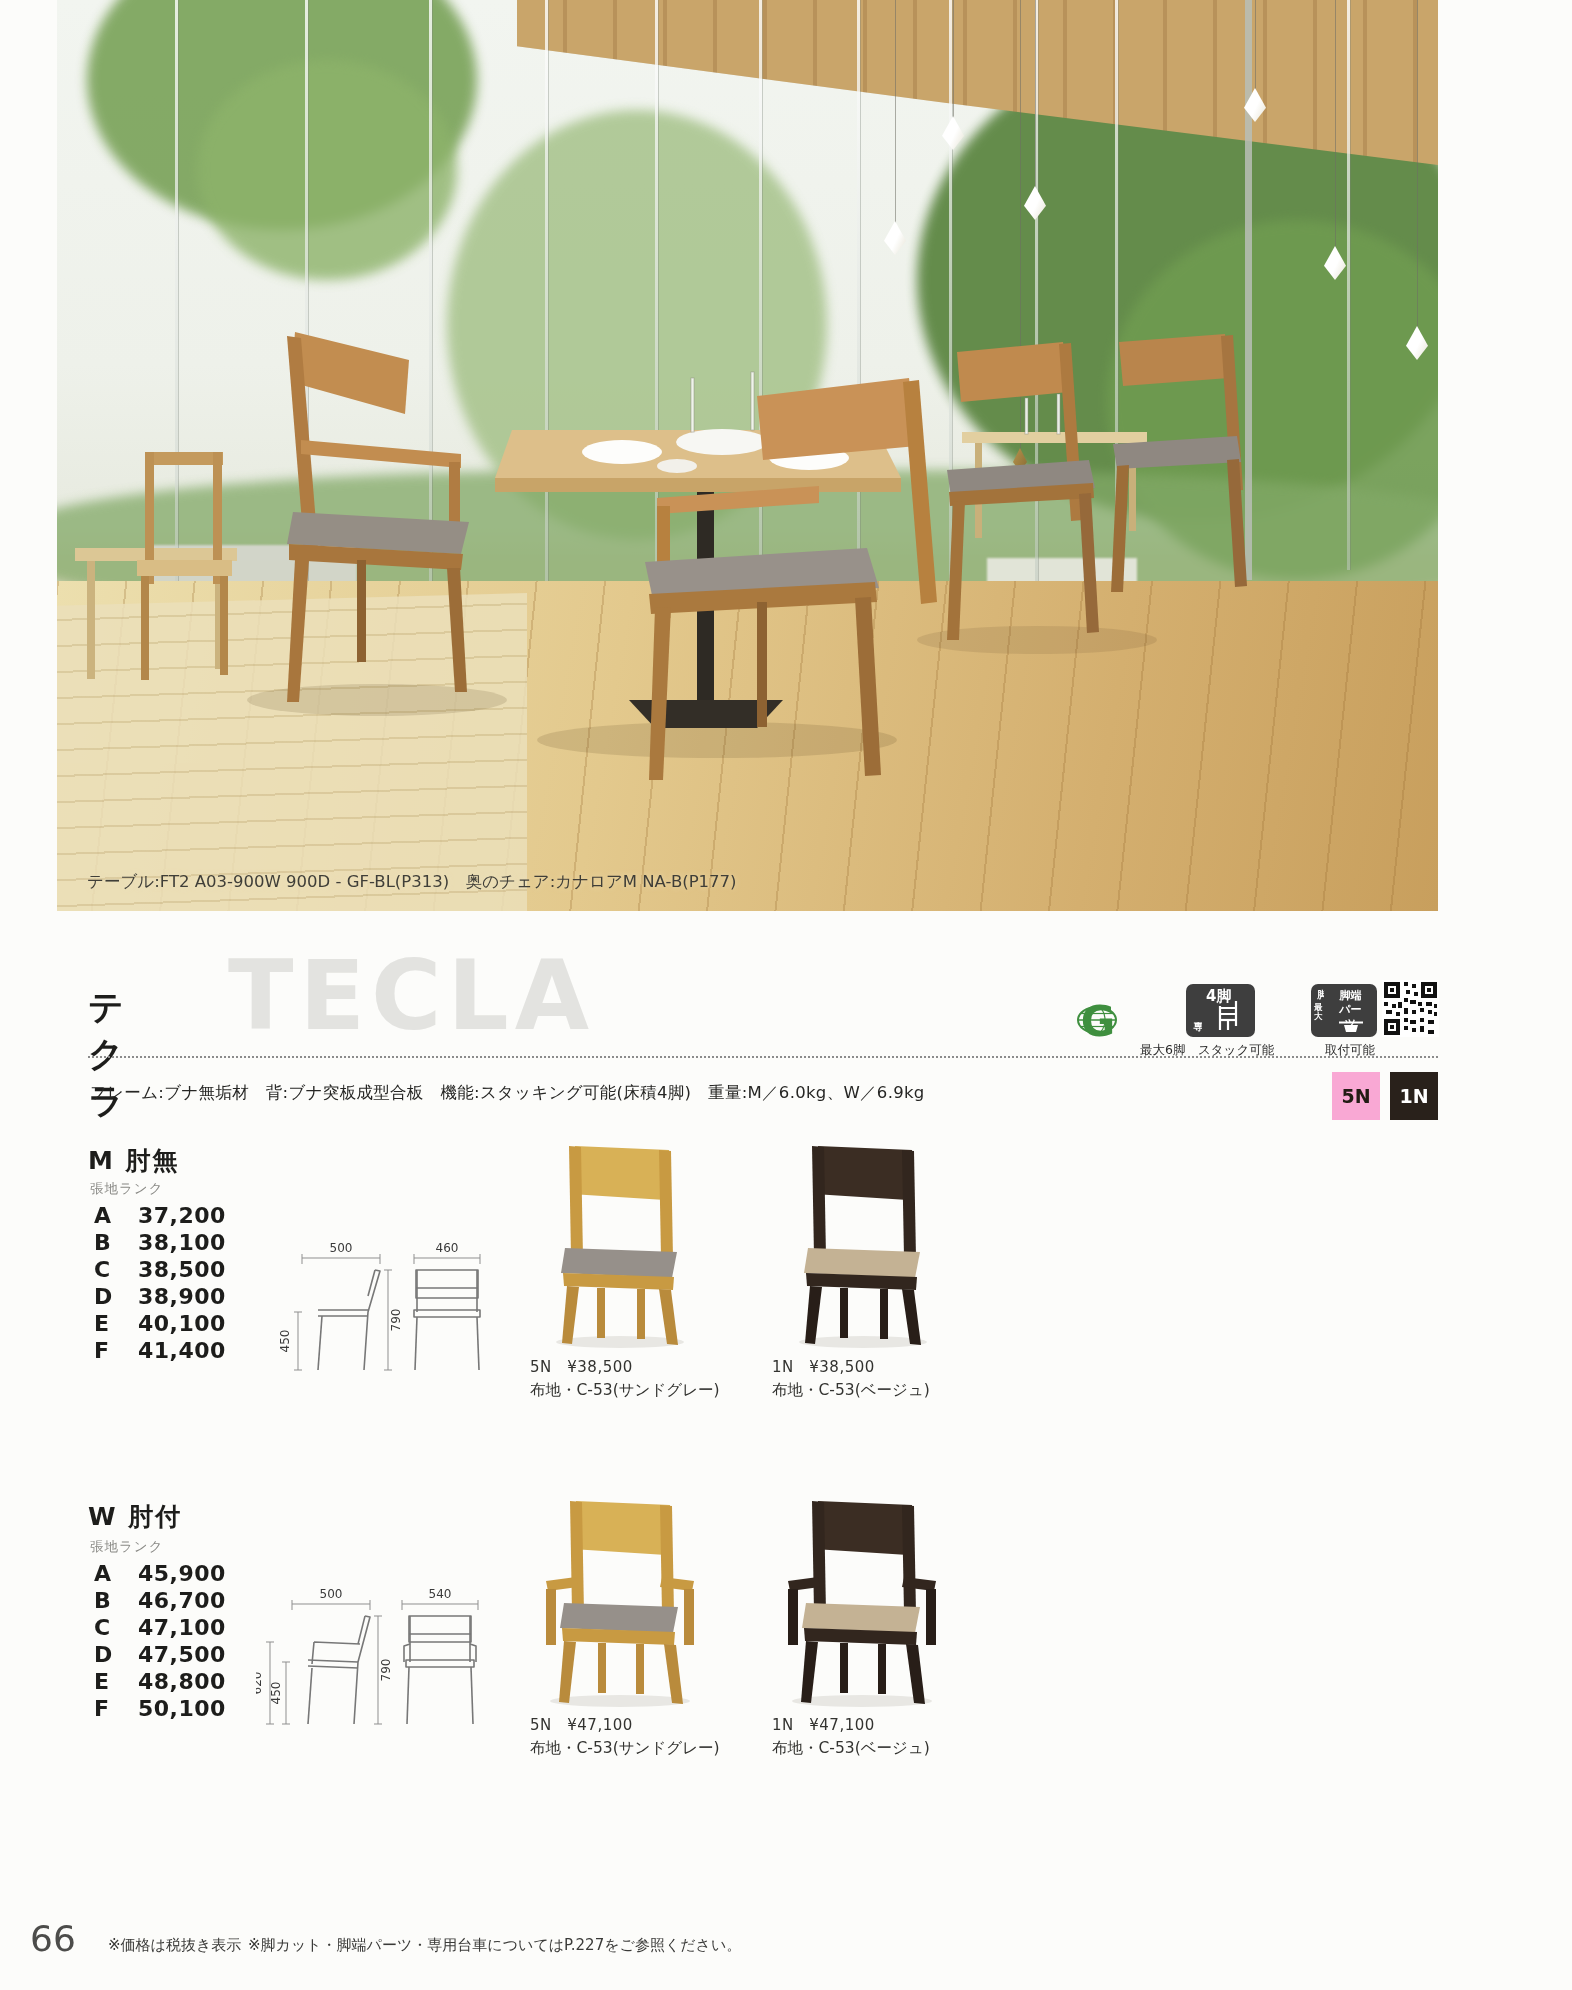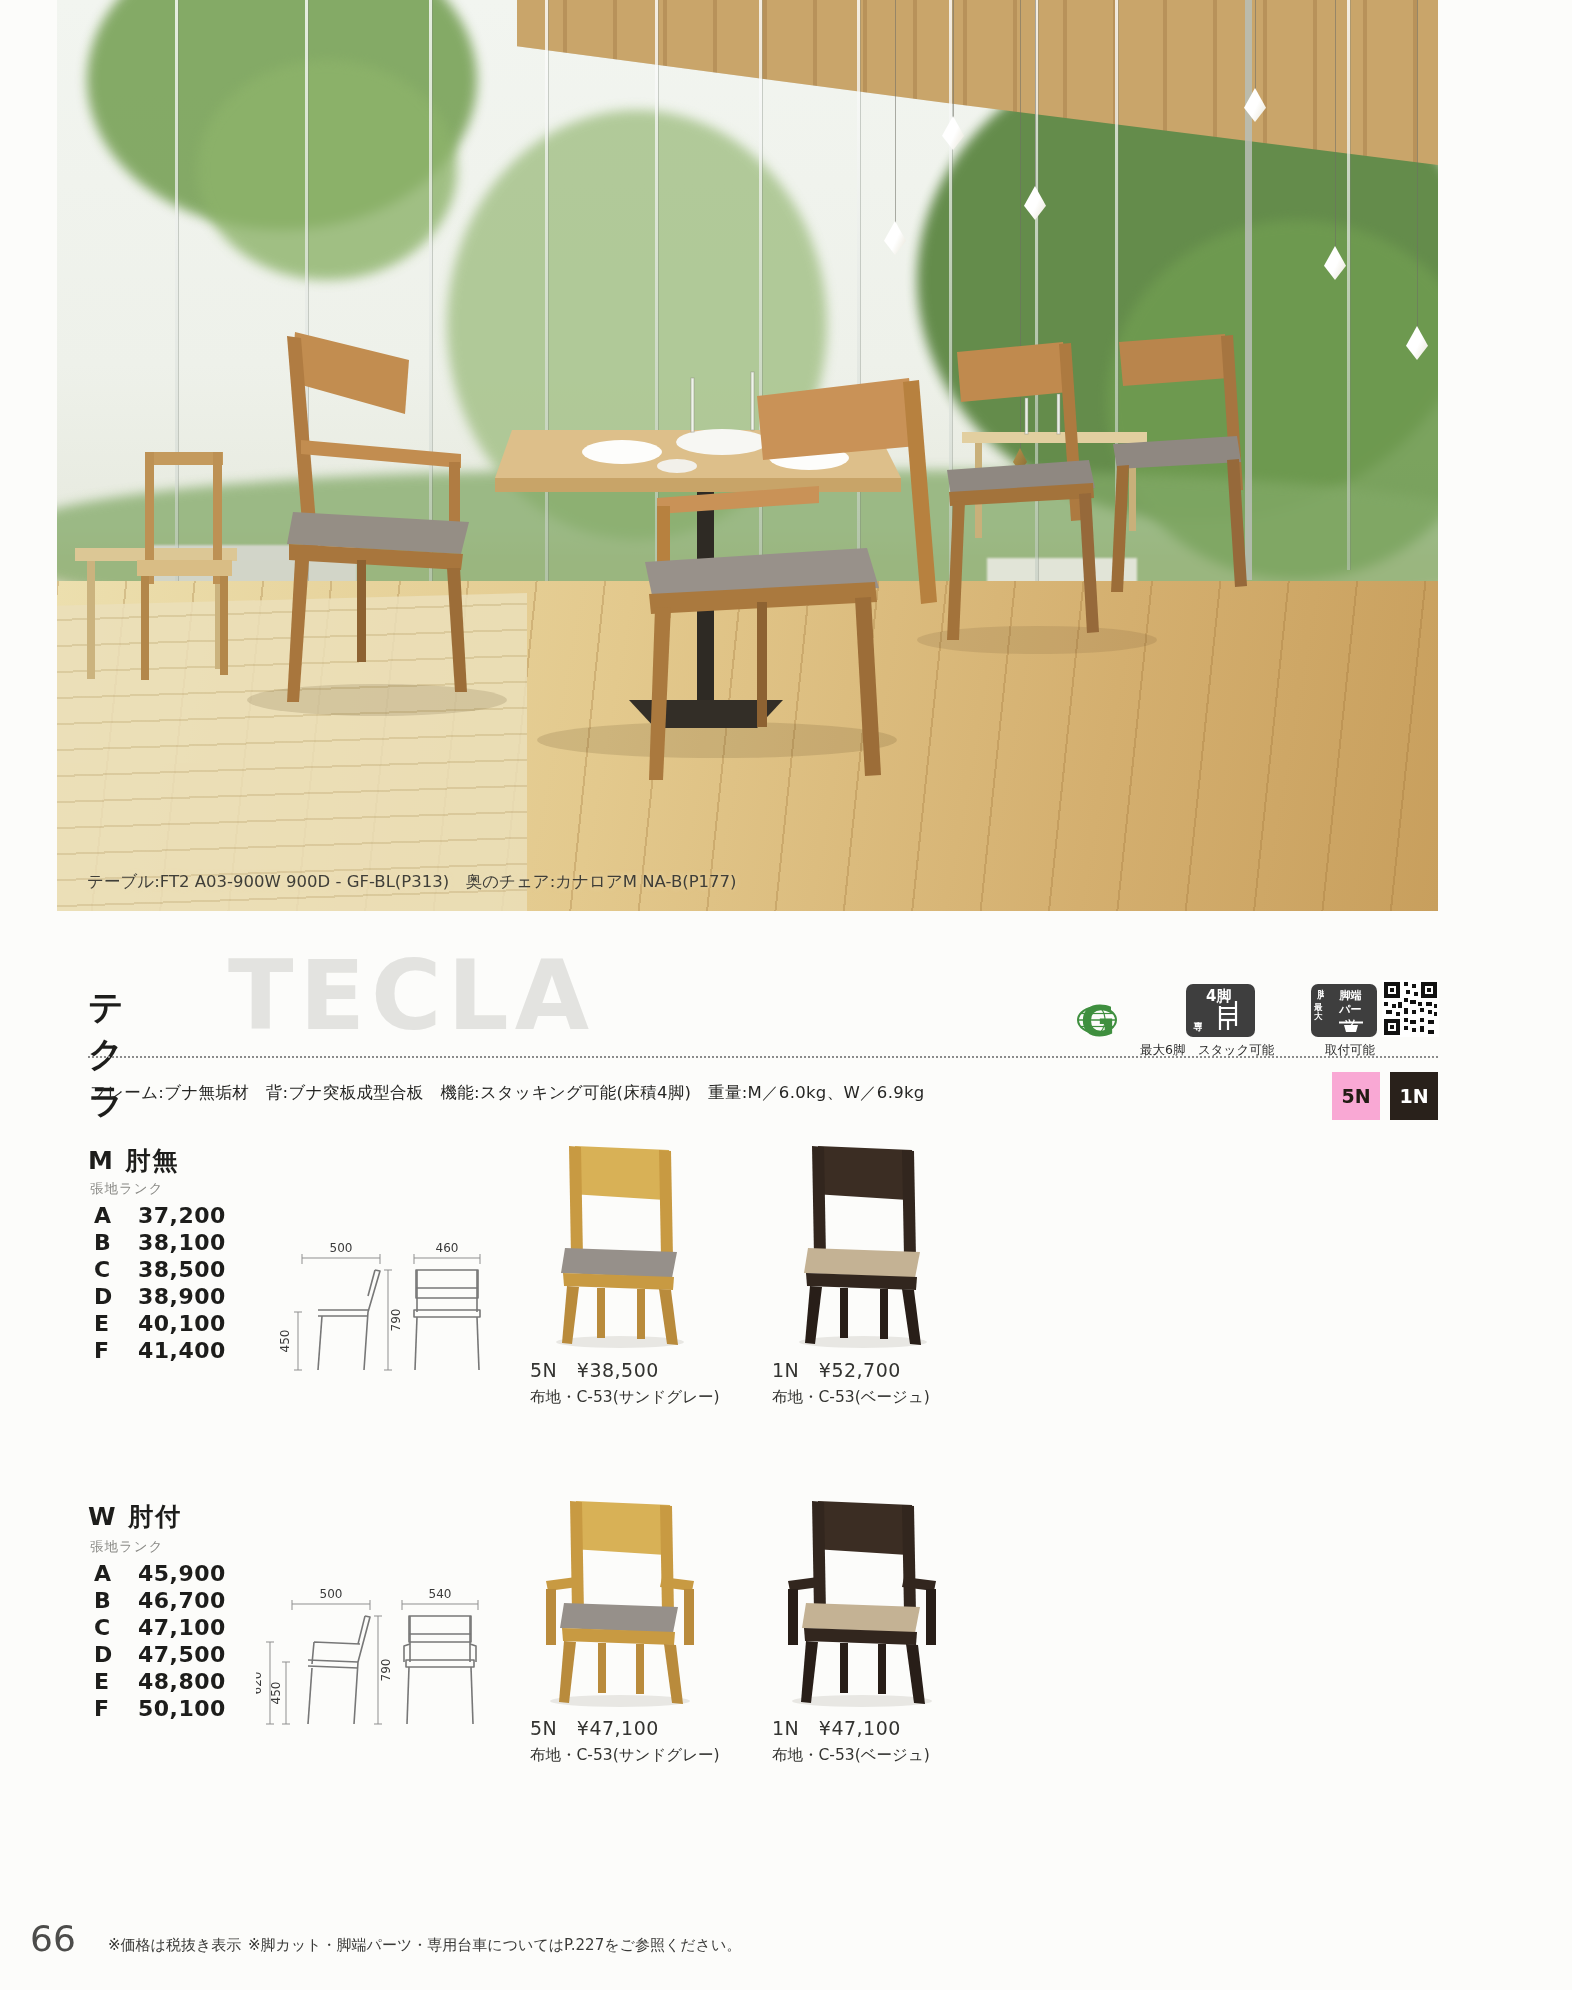--- a/index.html
+++ b/index.html
@@ -60,21 +60,21 @@
   .sec-heading { position:absolute; left:88px; font-size:25px; font-weight:bold; color:#1d1d1b; letter-spacing:2px; }
   .rank-label { position:absolute; left:90px; font-size:13.5px; color:#8a8a86; letter-spacing:1px; }
   .price-list { position:absolute; left:94px; width:140px; }
   .price-row { display:flex; height:27px; align-items:center; }
   .price-rank { width:44px; font-size:22px; font-weight:bold; color:#1d1d1b; }
   .price-val { font-size:22px; font-weight:bold; color:#1d1d1b; letter-spacing:.5px; }
   .dims-svg text { font-size:12px; fill:#3a3a3a; font-family:"DejaVu Sans",sans-serif; }
   .dims-svg .ln { stroke:#8f8f8f; stroke-width:1; fill:none; }
   .dims-svg .ch { stroke:#777; stroke-width:1.6; fill:none; stroke-linejoin:round; }
   .variant-caption { position:absolute; color:#333330; }
-  .variant-caption .l1 { font-size:19px; letter-spacing:.5px; }
+  .variant-caption .l1 { font-size:15px; letter-spacing:.5px; }
   .variant-caption .l2 { font-size:15.5px; margin-top:3px; }
 
   
   .c5n-a{fill:#d8b156;} .c5n-b{fill:#c89a42;} .c5n-c{fill:#b98b3c;} .c5n-cush{fill:#96908a;}
   .c1n-a{fill:#3b2d23;} .c1n-b{fill:#32261e;} .c1n-c{fill:#281e18;} .c1n-cush{fill:#c4b294;}
   .chair-shadow{fill:rgba(60,45,25,.10);}
 
   
   .page-num { position:absolute; left:30px; top:1918px; font-size:36px; color:#4c4c4a; }
   .foot-note { position:absolute; top:1936px; font-size:15px; color:#3a3a38; }
@@ -411,21 +411,21 @@
     <polygon class="c1n-c" points="114,151 126,152 133,207 122,206"></polygon>
     <rect class="c1n-c" x="52" y="150" width="8" height="50"></rect>
     <rect class="c1n-c" x="92" y="151" width="8" height="50"></rect>
   </svg>
 
   <div class="variant-caption" style="left:530px;top:1358px;">
     <div class="l1">5N　¥38,500</div>
     <div class="l2">布地・C-53(サンドグレー)</div>
   </div>
   <div class="variant-caption" style="left:772px;top:1358px;">
-    <div class="l1">1N　¥52,700</div>
+    <div class="l1">1N　¥38,500</div>
     <div class="l2">布地・C-53(ベージュ)</div>
   </div>
 
   <div class="sec-heading" style="top:1500px;">W 肘付</div>
   <div class="rank-label" style="top:1538px;">張地ランク</div>
   <div class="price-list" style="top:1560px;">
     <div class="price-row">
         <span class="price-rank">A</span>
         <span class="price-val">45,900</span>
       </div>

